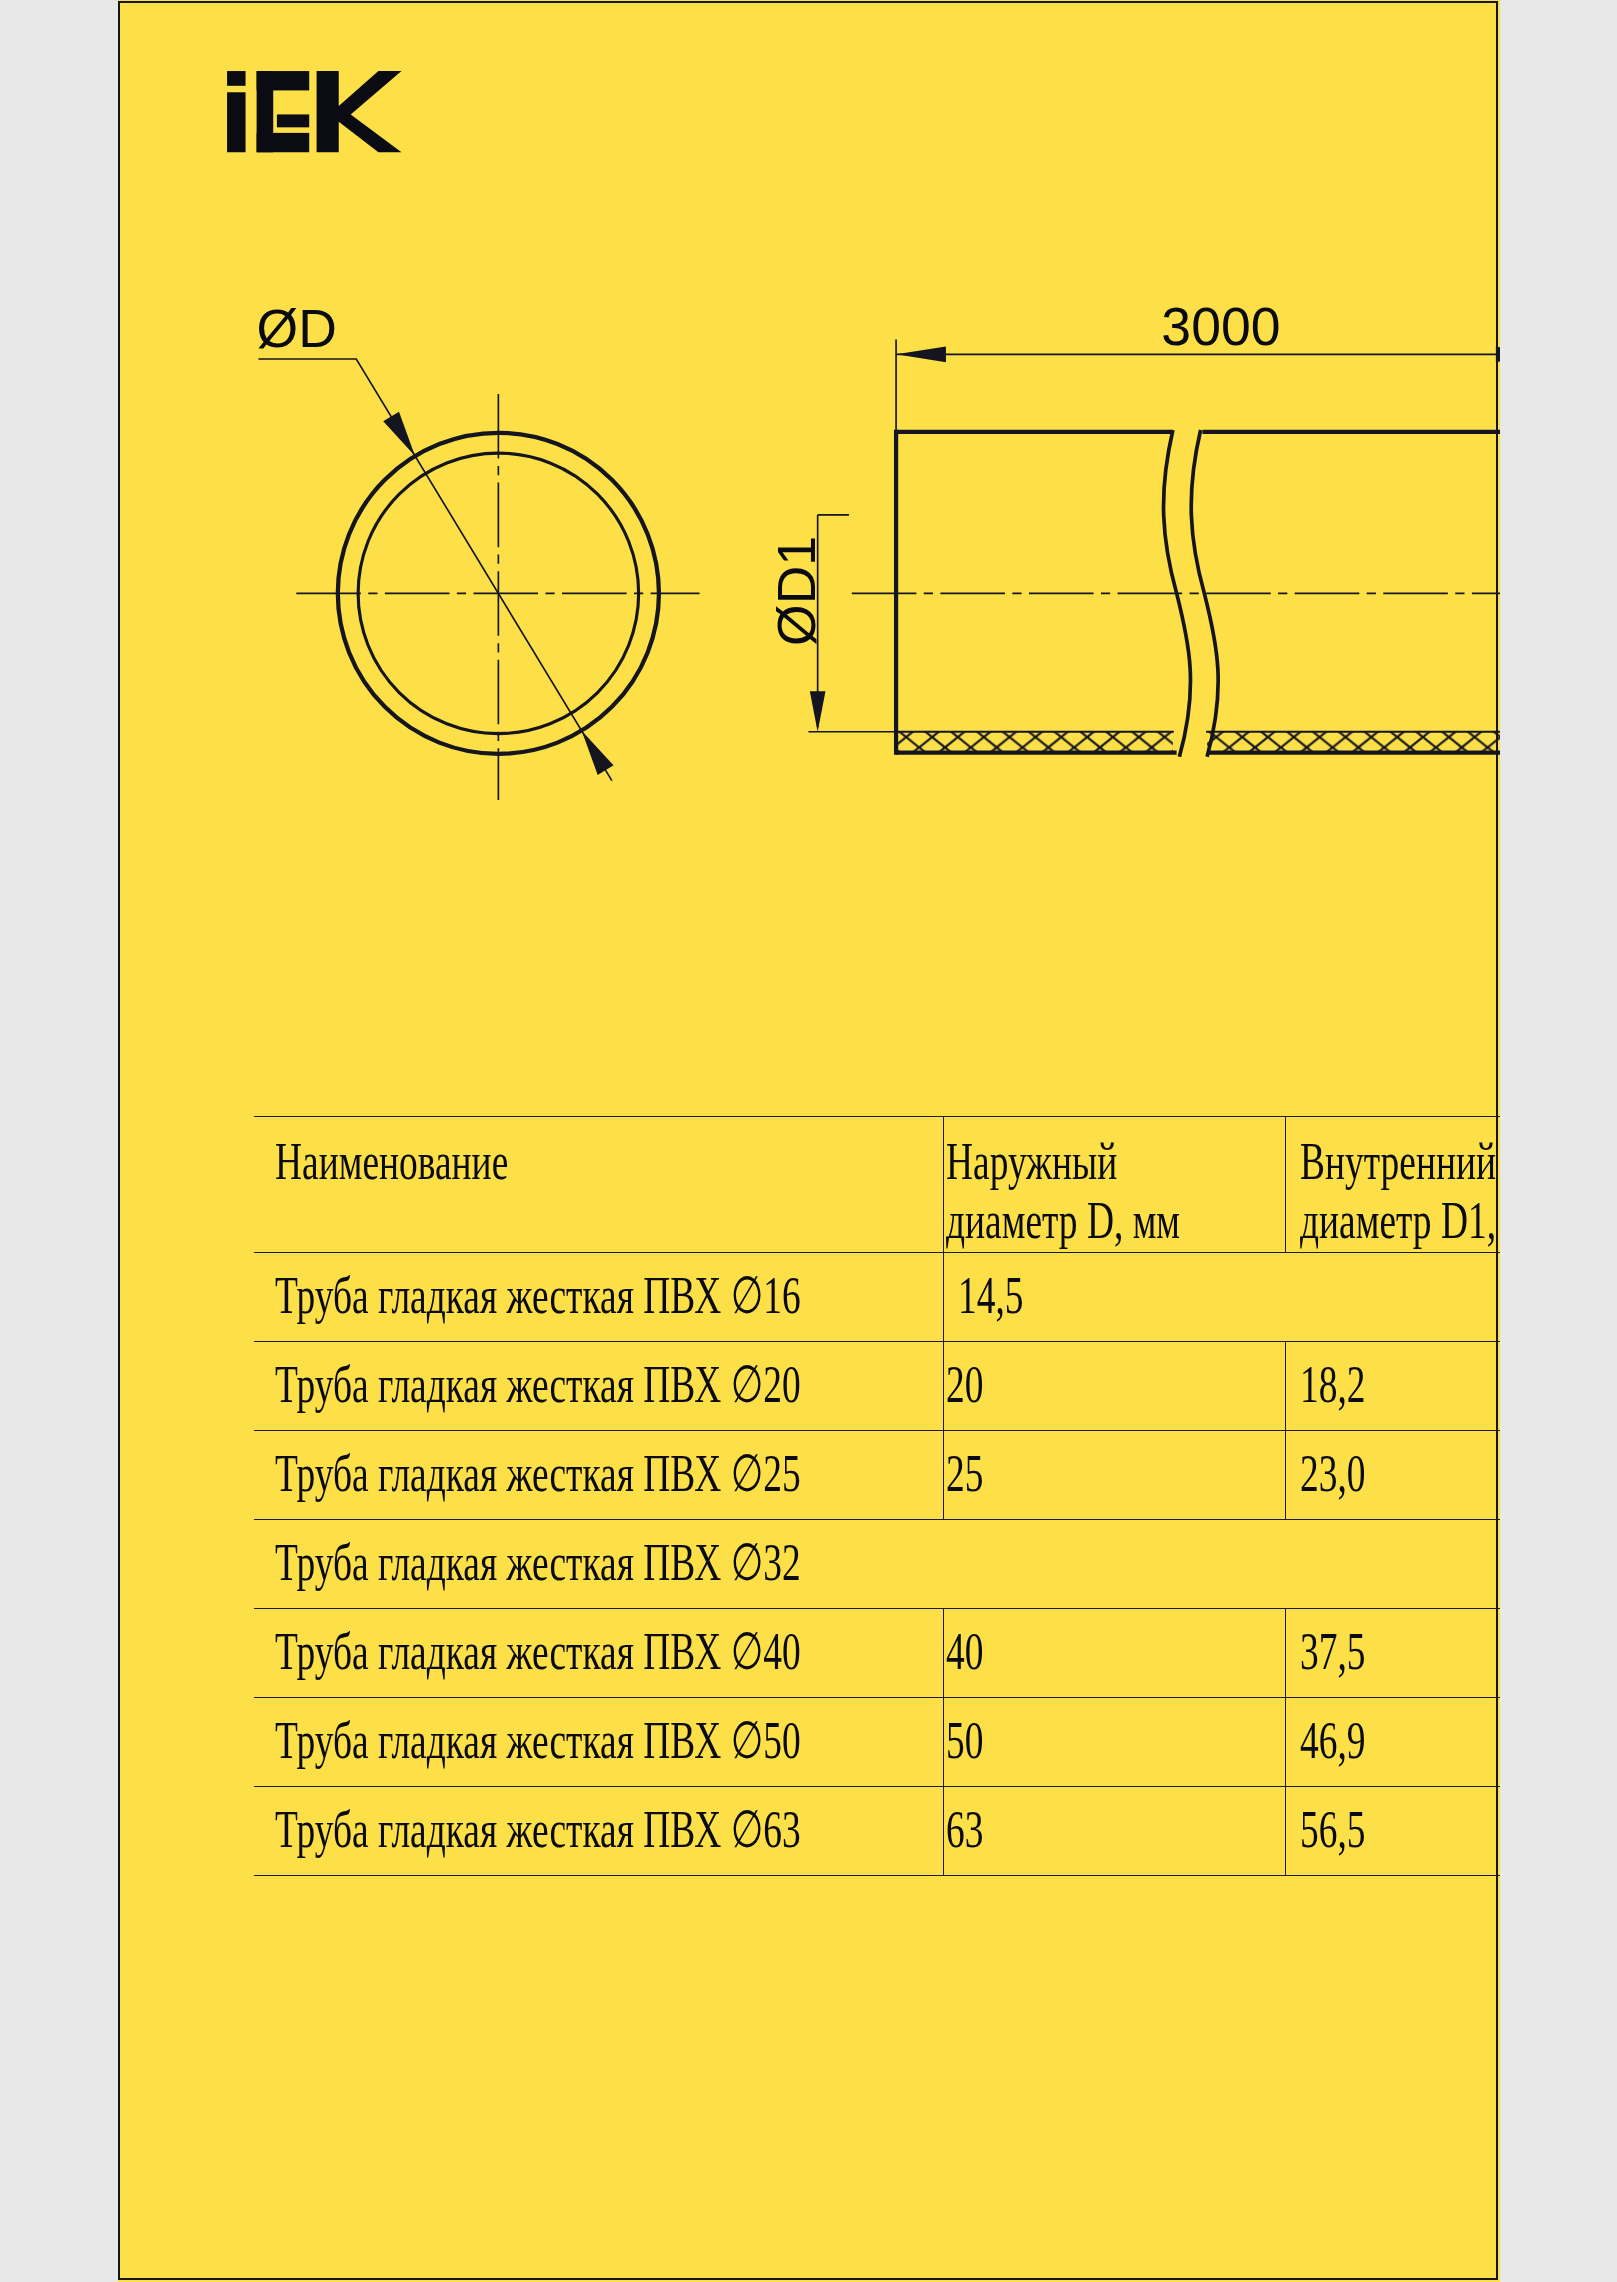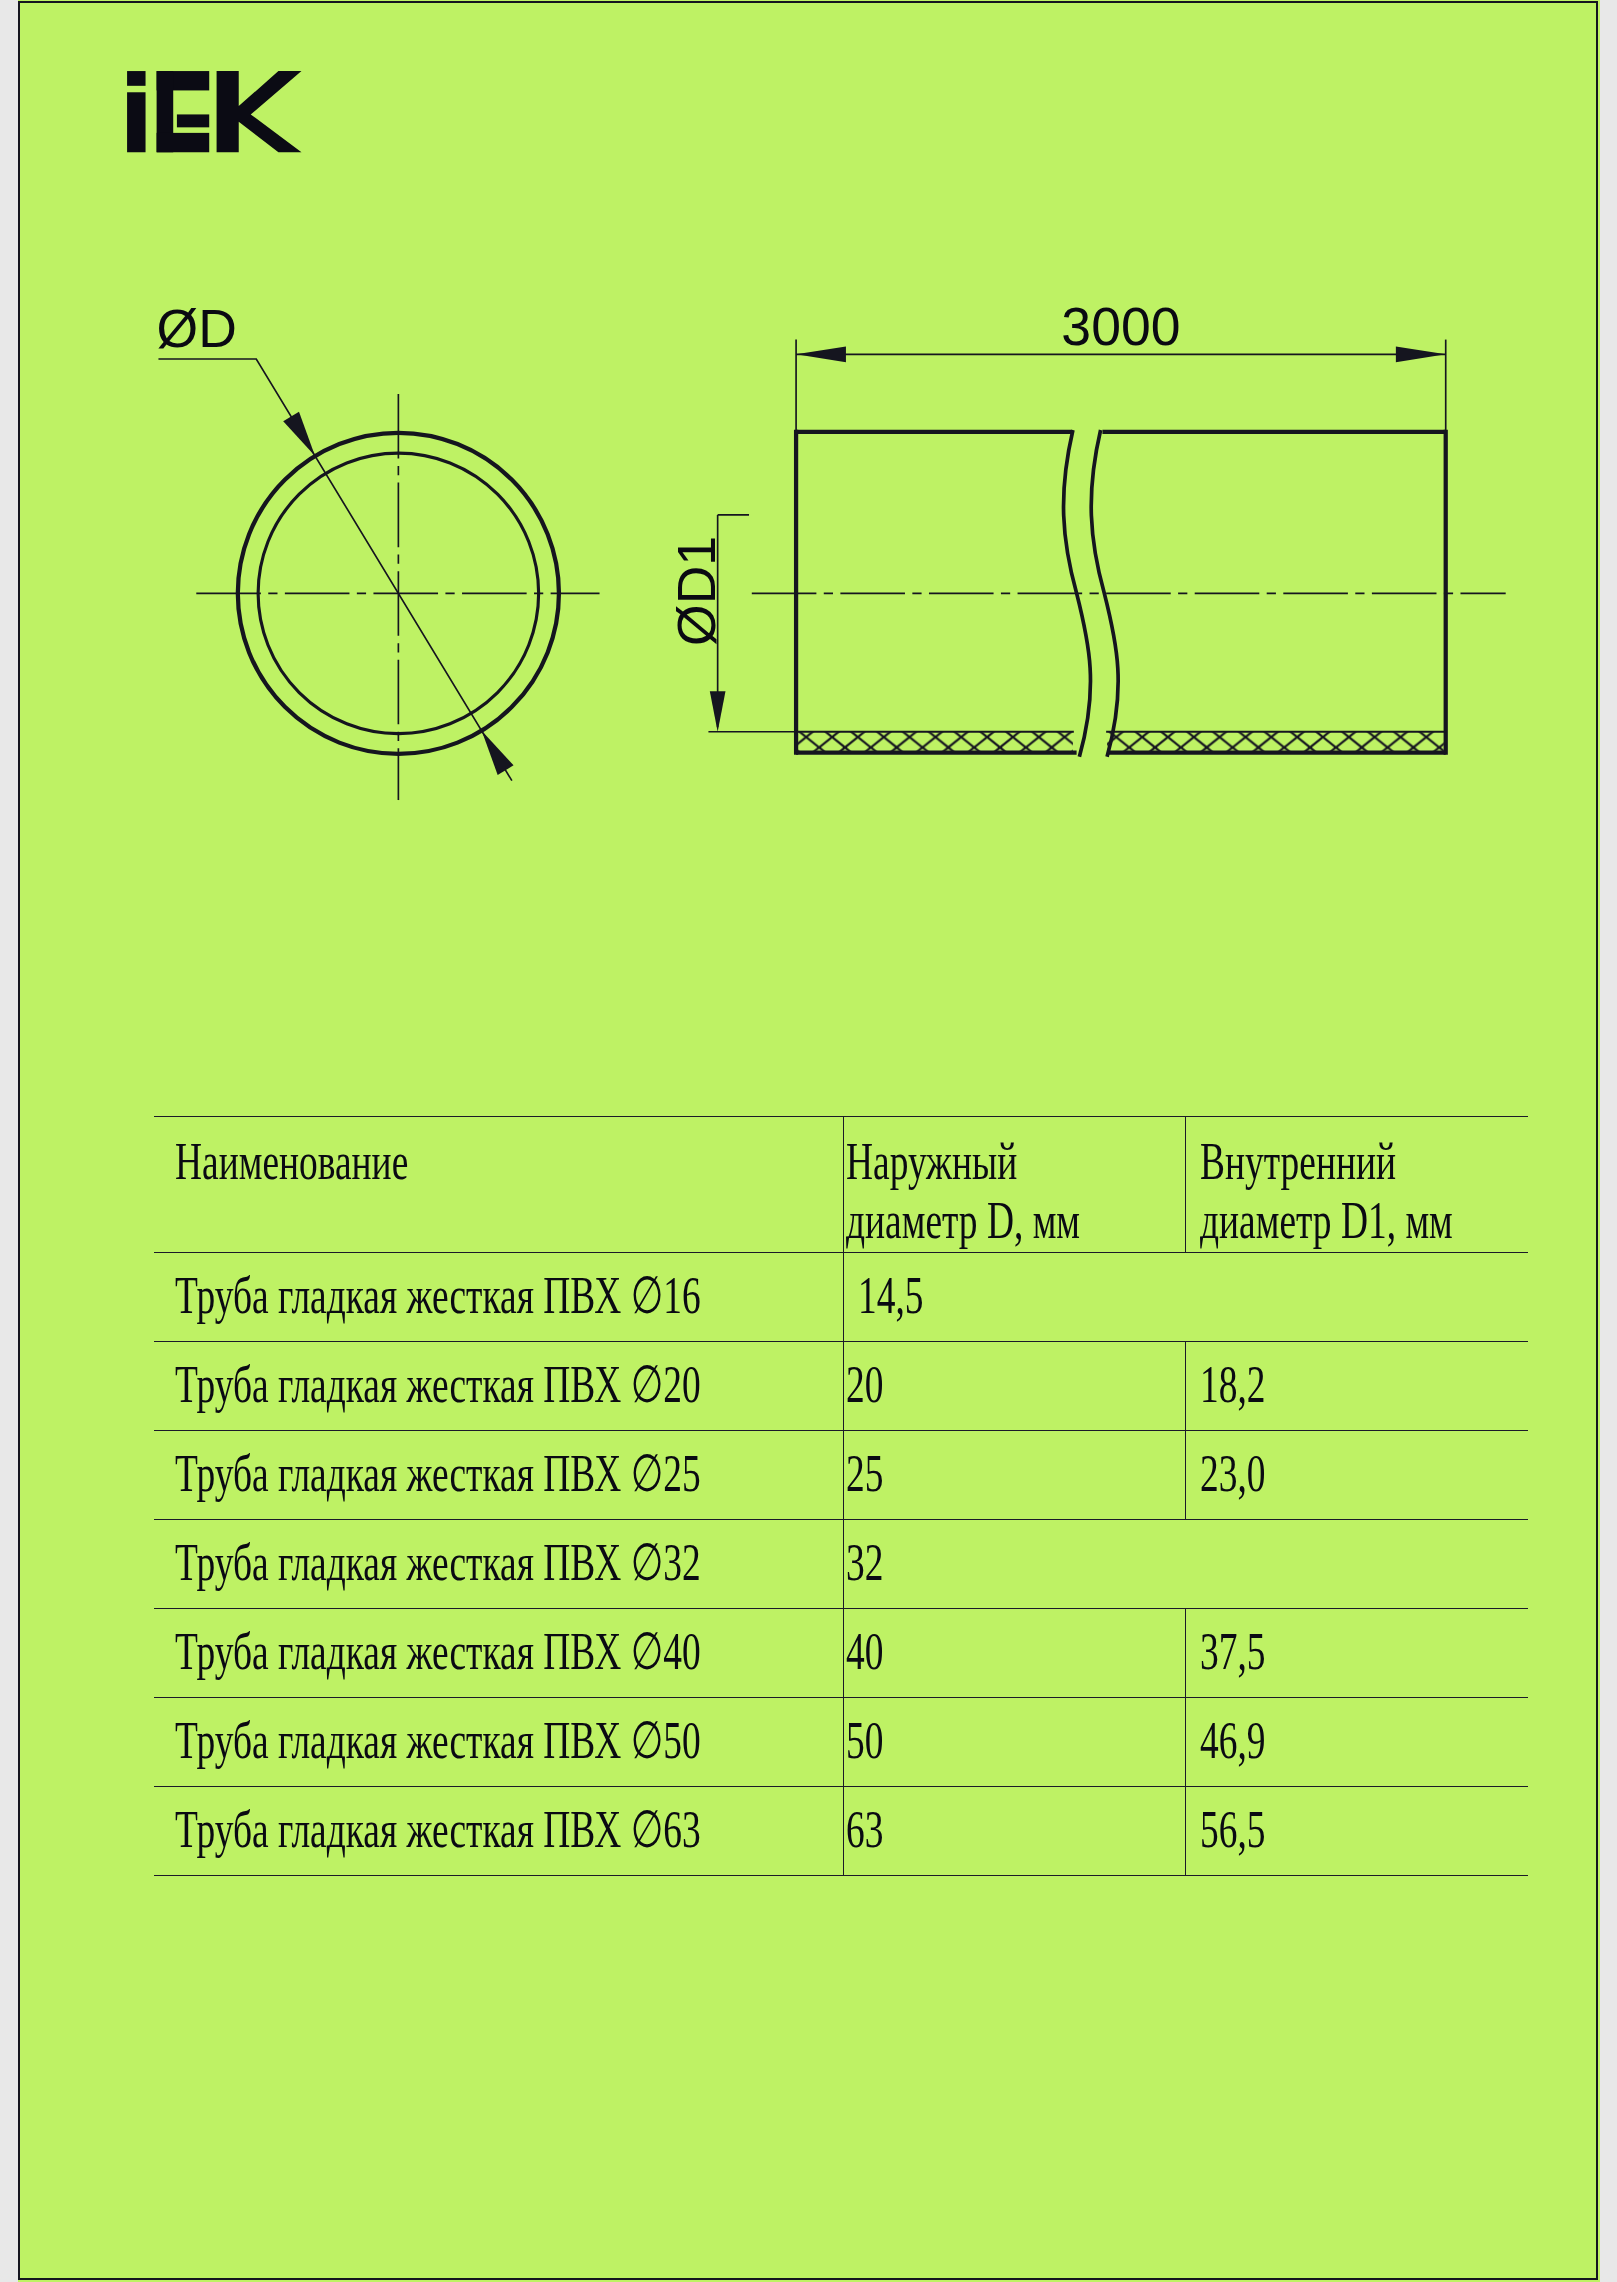--- a/index.html
+++ b/index.html
@@ -1,19 +1,19 @@
 <!DOCTYPE html>
 <html style="font-size:14.8px"><head>
 <meta charset="utf-8">
 <style>
   html,body{margin:0;padding:0;background:#e8e8e8;}
   .page{
     position:relative;
-    width:1582px;height:2282px;
-    background:#bef264;
+    width:1382px;height:2282px;
+    background:#fde047;
     font-family:"Liberation Sans","DejaVu Sans",sans-serif;
     overflow:hidden;
     margin:0 auto;
   }
   .frame{
     position:absolute;left:0.9px;top:0.9px;right:1.8px;bottom:1.8px;
     border:2.8px solid #15151f;
     pointer-events:none;
   }
   svg.drawing{position:absolute;left:0;top:0;}
@@ -159,23 +159,20 @@
             <div class="dtext">25</div>
           </div>
           <div class="cell c3">
             <div class="dtext">23,0</div>
           </div>
         </div>
         <div class="trow drow">
           <div class="cell c1">
             <div class="dtext">Труба гладкая жесткая ПВХ ∅32</div>
           </div>
-          <div class="cell c2">
-            <div class="dtext">32</div>
-          </div>
         </div>
         <div class="trow drow">
           <div class="cell c1">
             <div class="dtext">Труба гладкая жесткая ПВХ ∅40</div>
           </div>
           <div class="cell c2">
             <div class="dtext">40</div>
           </div>
           <div class="cell c3">
             <div class="dtext">37,5</div>

